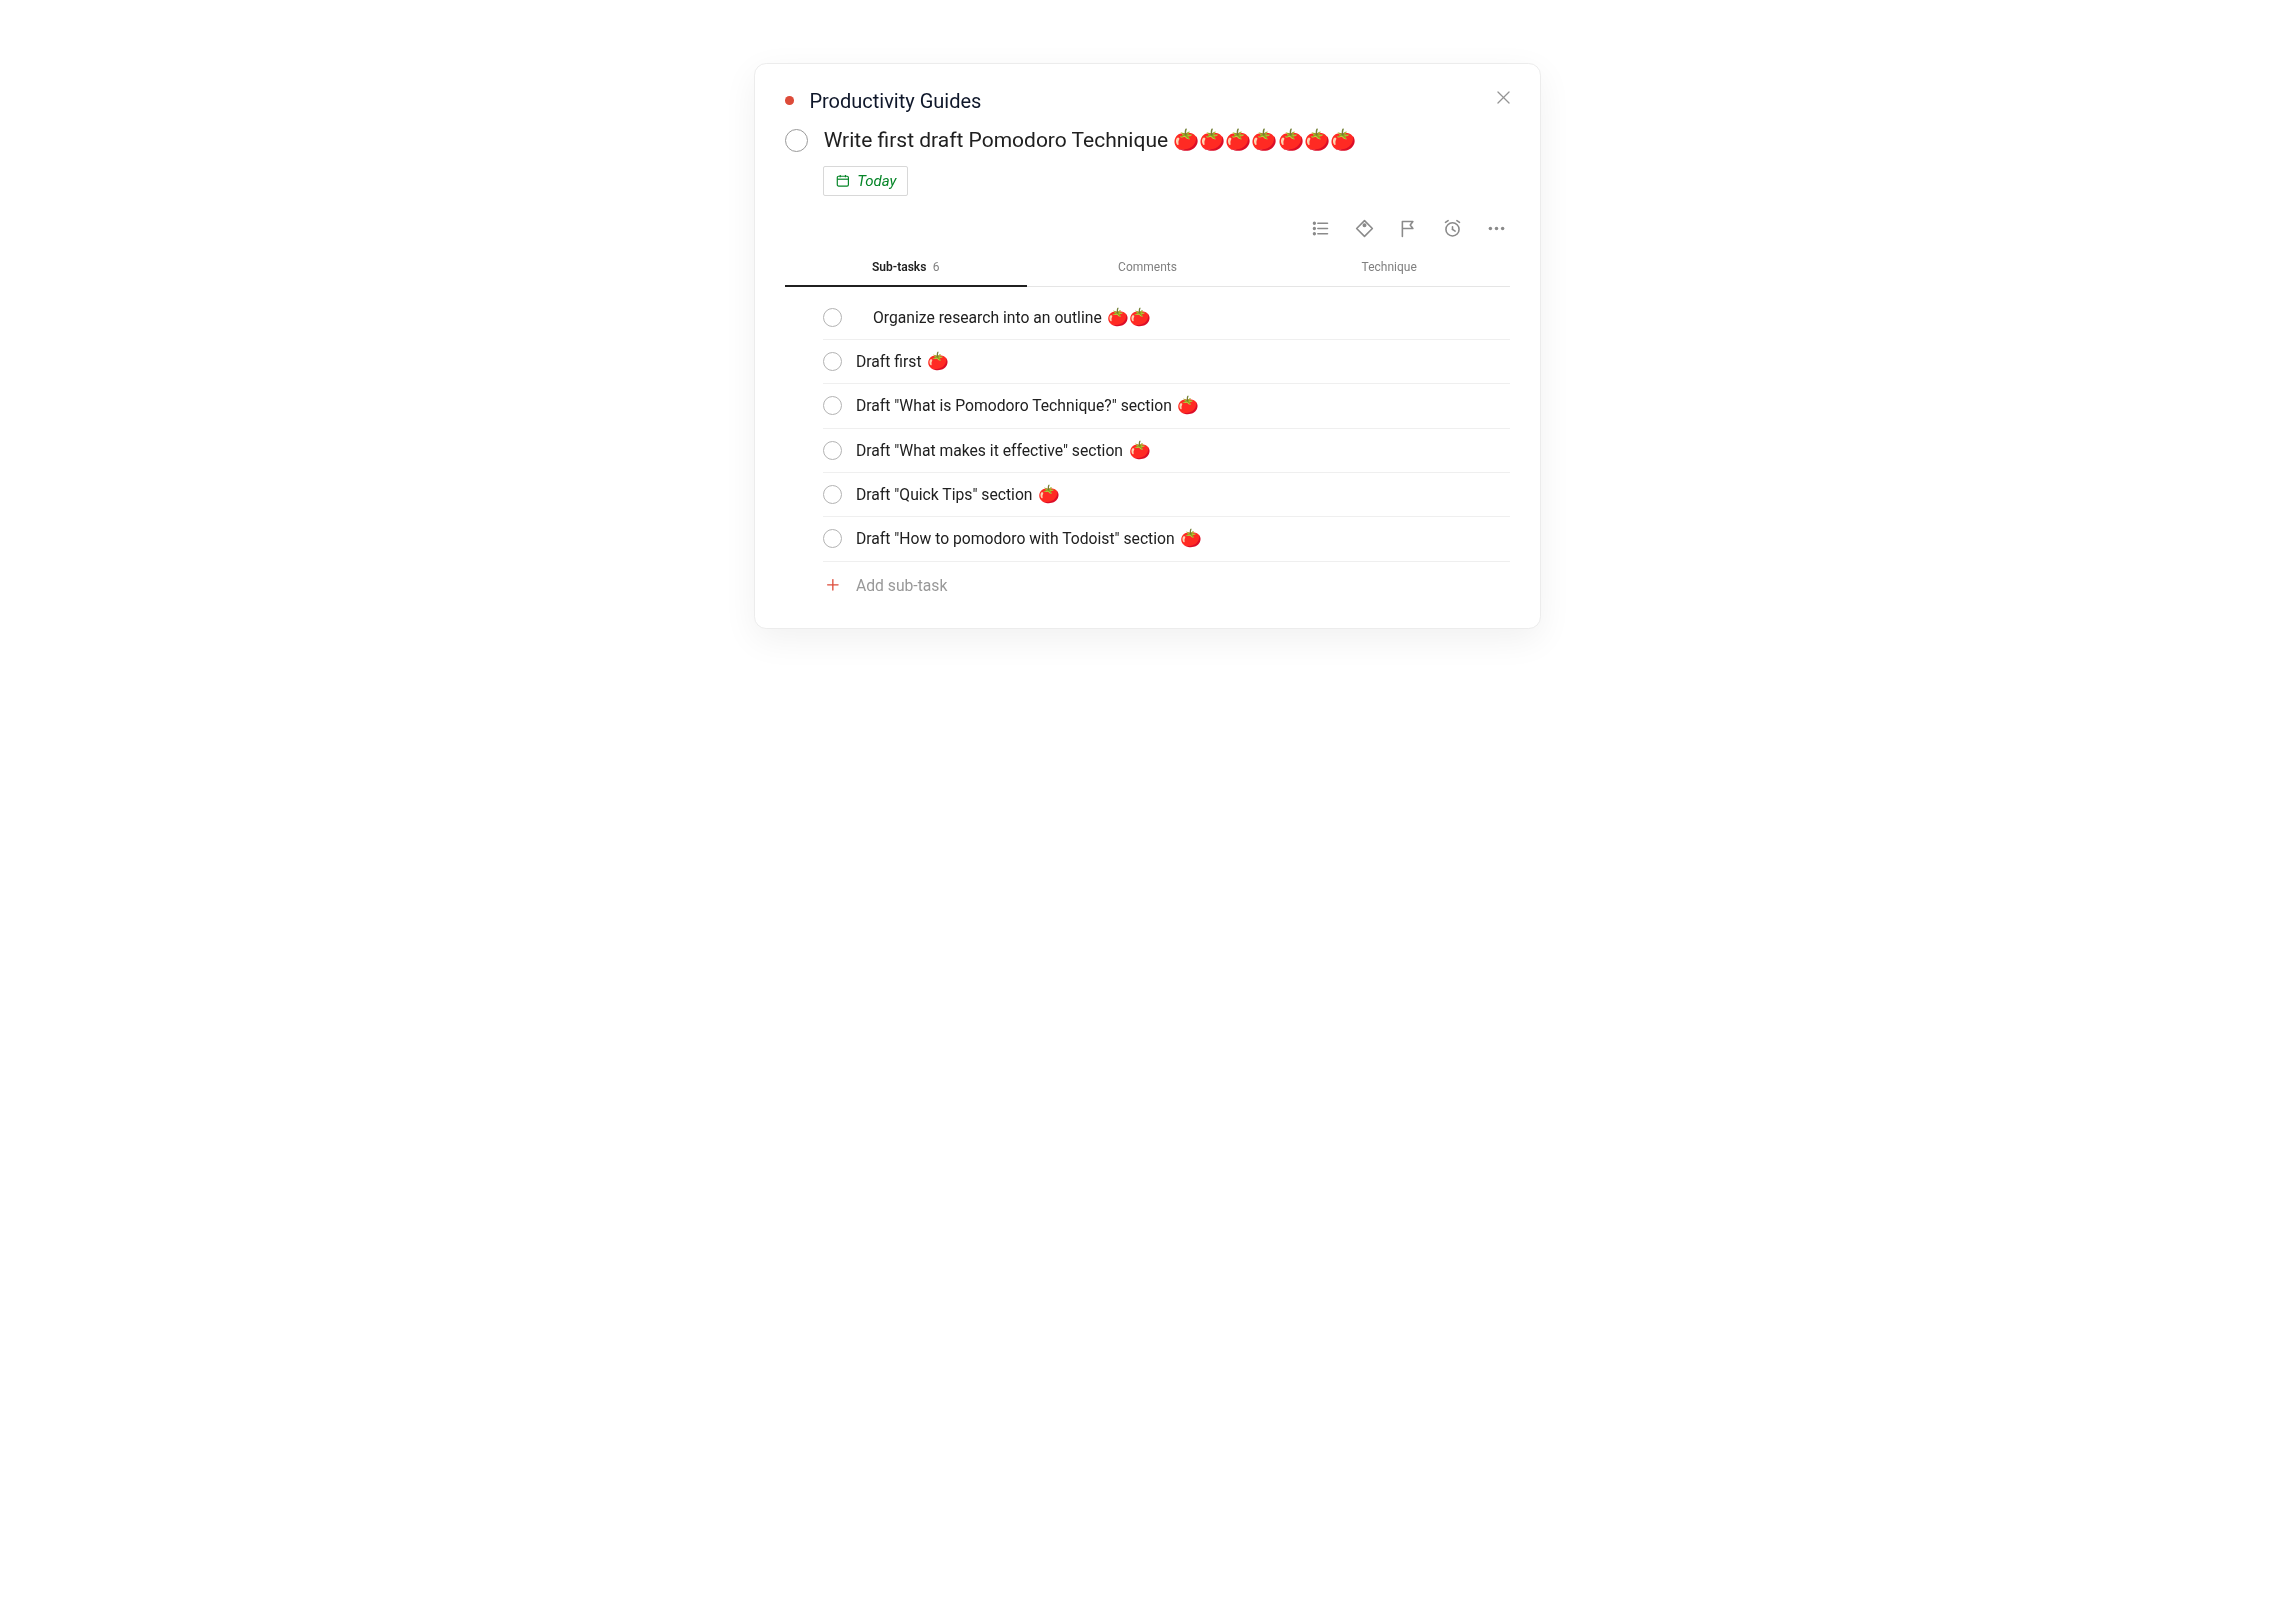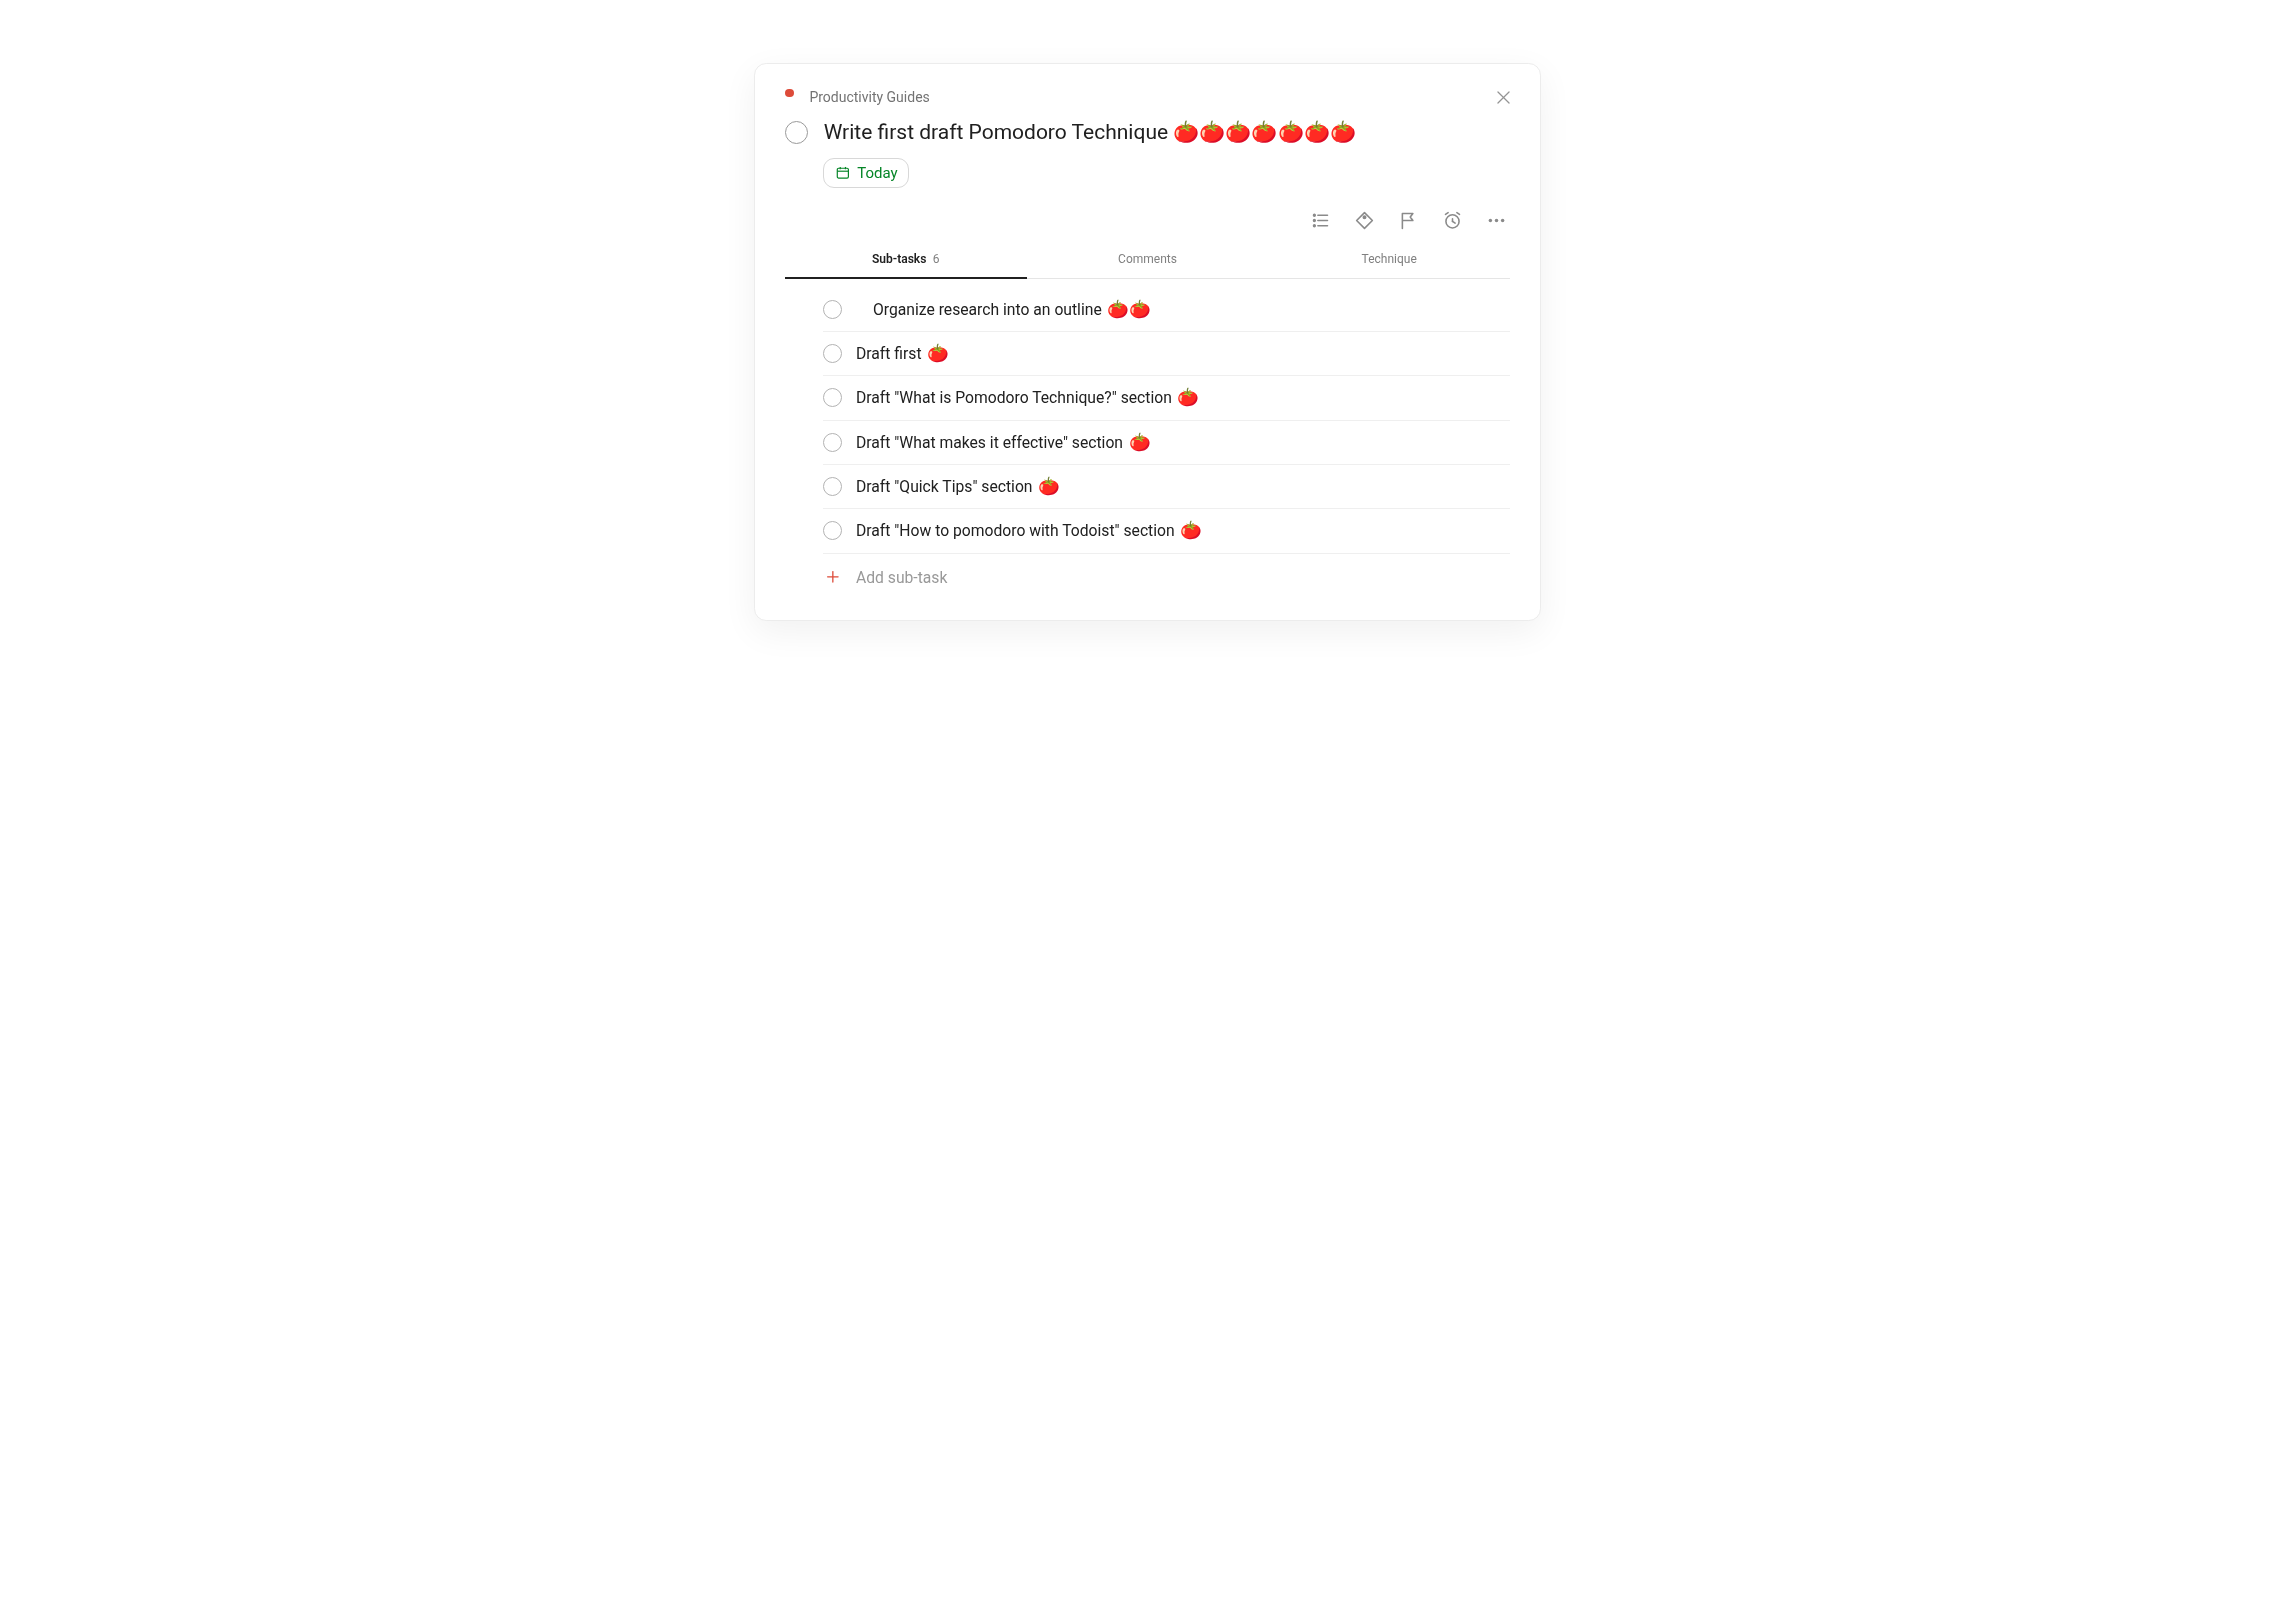--- a/index.html
+++ b/index.html
@@ -38,22 +38,22 @@
     right:23px;
     width:28px;height:28px;
     color:#949494;
     display:flex;align-items:center;justify-content:center;
     cursor:pointer;
     border-radius:3.5px;
   }
   .close-btn svg{width:19px;height:19px;display:block;}
 
   .project-row{
-    display:flex;align-items:flex-start;gap:15.7px;
-    font-size:14px;color:#737373;
+    display:flex;align-items:center;gap:15.7px;
+    font-size:20px;color:#0f172a;
     margin-bottom:14px;
   }
   .dot{
     width:8.7px;height:8.7px;border-radius:50%;
     background:var(--red);
   }
   .title-row{
     display:flex;align-items:center;gap:15.7px;
     margin-bottom:12.2px;
   }
@@ -71,23 +71,24 @@
   }
   .tomato{font-size:21px;line-height:1;}
   .title-row .tomato{font-size:21px;}
 
   .chips-row{
     padding-left:38px;
     margin-bottom:21px;
   }
   .chip{
     display:inline-flex;align-items:center;gap:7px;
-    border:0.9px solid #d8d8d8;border-radius:11px;
+    border:0.9px solid #d8d8d8;border-radius:2px;
     padding:5.2px 10.5px;font-size:15px;color:var(--green);
     cursor:pointer;
+    font-style:italic;
   }
   .chip svg{width:15.7px;height:15.7px;display:block;}
 
   .toolbar{
     display:flex;justify-content:flex-end;gap:21px;
     padding-right:1.7px;
     margin-bottom:8.7px;
   }
   .tool-icon{
     width:23px;height:23px;

